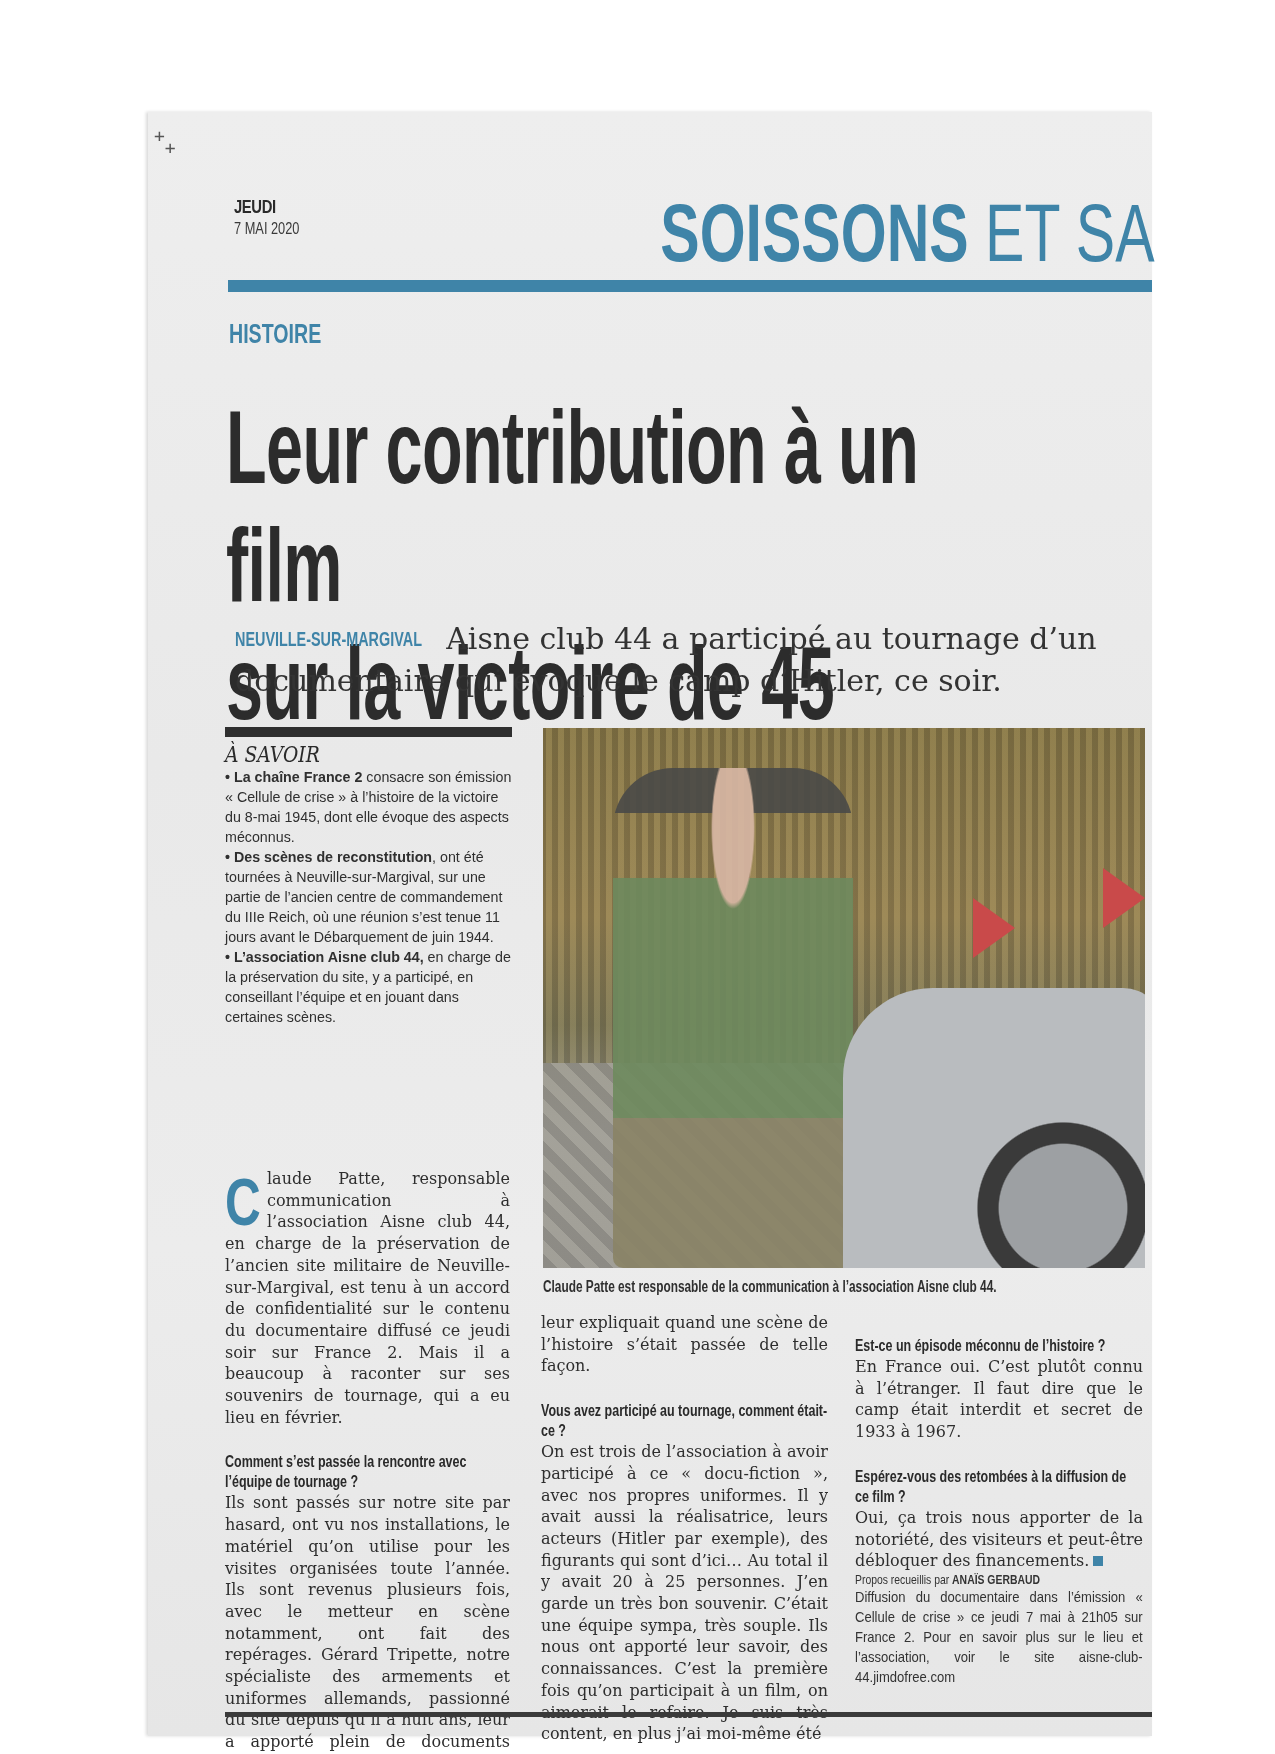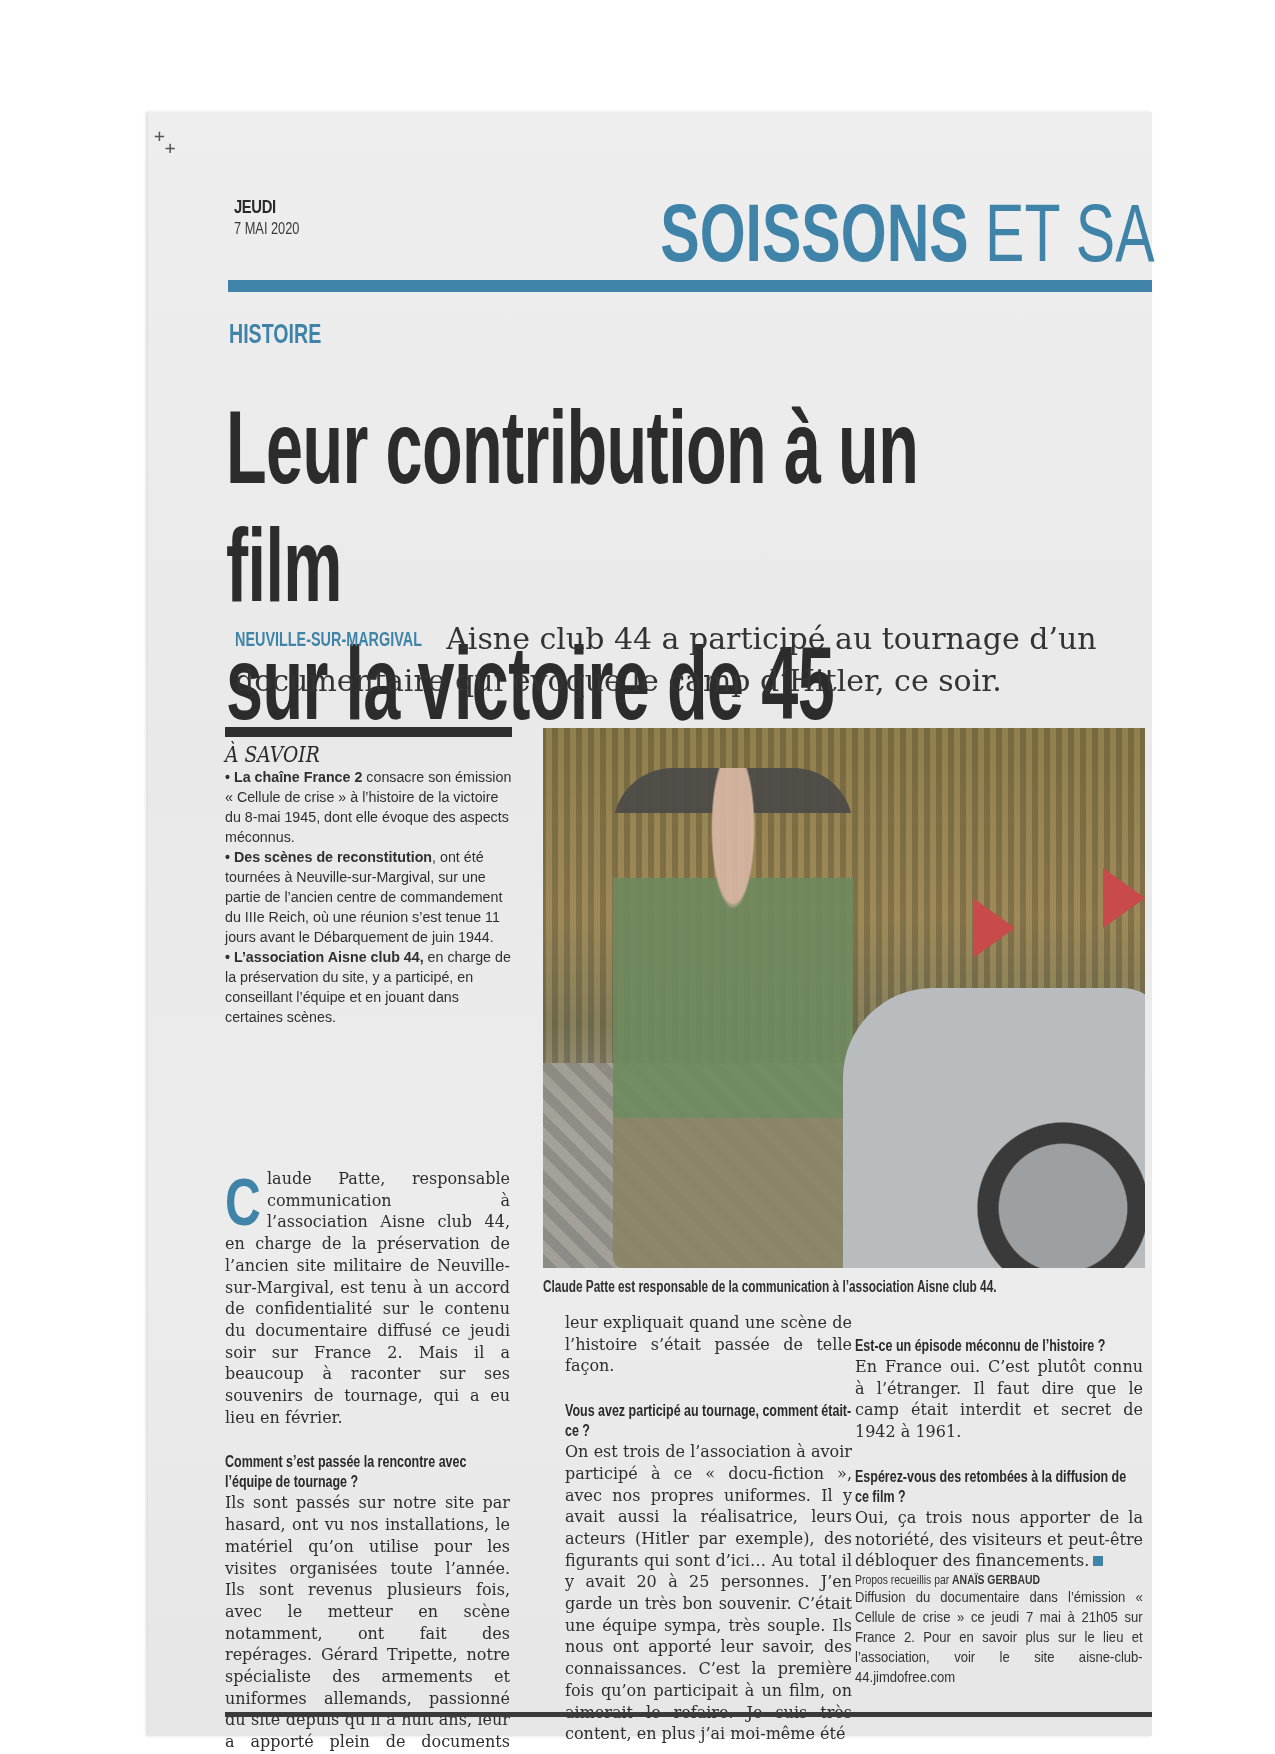--- a/index.html
+++ b/index.html
@@ -45,21 +45,21 @@
   .photo .vehicle { position: absolute; left: 300px; top: 260px; width: 320px; height: 290px; background: #b9bcbf; border-radius: 90px 40px 0 0; }
   .photo .wheel { position: absolute; left: 420px; top: 380px; width: 200px; height: 200px; border-radius: 50%; background: radial-gradient(circle, #9da0a3 0 45%, #3a3a3a 46% 60%, transparent 61%); }
   .photo .pennant { position: absolute; width: 42px; height: 60px; background: #c94a4a; clip-path: polygon(0 0, 100% 50%, 0 100%); }
 
   .caption { position: absolute; left: 543px; top: 1278px; font: bold 16px "Liberation Sans", sans-serif; color: #2f2f2f; white-space: nowrap; transform: scaleX(0.74); transform-origin: left; }
 
   .col { position: absolute; font: 17.5px/22.5px "DejaVu Serif", serif; color: #2e2e2e; text-align: justify; }
   .col p { margin: 0; }
   .col .q { font: bold 16px/20px "Liberation Sans", sans-serif; color: #2a2a2a; transform: scaleX(0.78); transform-origin: left; width: 128%; margin-top: 24px; text-align: left; }
   .col1 { left: 225px; top: 1168px; width: 285px; font-size: 16px; line-height: 21.7px; }
-  .col2 { left: 541px; top: 1312px; width: 287px; font-size: 16px; line-height: 21.7px; margin-left: 24px; }
+  .col2 { left: 541px; top: 1312px; width: 287px; font-size: 16px; line-height: 21.7px; }
   .col3 { left: 855px; top: 1312px; width: 288px; font-size: 16px; line-height: 21.7px; }
 
   .dropcap { float: left; font: bold 66px/60px "Liberation Sans", sans-serif; color: #3f84a8; margin: 4px 6px 0 0; transform: scaleX(0.75); transform-origin: left; width: 36px; }
   .endmark { display: inline-block; width: 10px; height: 10px; background: #3f84a8; margin-left: 4px; }
   .credit { font: 13px "Liberation Sans", sans-serif; color: #333; transform: scaleX(0.8); transform-origin: left; width: 125%; text-align: left; margin-top: 2px; }
   .credit b { font-weight: bold; }
   .footnote { font: 14.5px/20px "Liberation Sans", sans-serif; color: #333; text-align: justify; margin-top: 2px; transform: scaleX(0.9); transform-origin: left; width: 111%; }
 </style>
 </head>
 <body>
@@ -109,20 +109,20 @@
 </div>
 
 <div class="col col2">
   <p>leur expliquait quand une scène de l’histoire s’était passée de telle façon.</p>
   <p class="q">Vous avez participé au tournage, comment était-ce ?</p>
   <p>On est trois de l’association à avoir participé à ce « docu-fiction », avec nos propres uniformes. Il y avait aussi la réalisatrice, leurs acteurs (Hitler par exemple), des figurants qui sont d’ici… Au total il y avait 20 à 25 personnes. J’en garde un très bon souvenir. C’était une équipe sympa, très souple. Ils nous ont apporté leur savoir, des connaissances. C’est la première fois qu’on participait à un film, on aimerait le refaire. Je suis très content, en plus j’ai moi-même été</p>
 </div>
 
 <div class="col col3">
   <p class="q">Est-ce un épisode méconnu de l’histoire ?</p>
-  <p>En France oui. C’est plutôt connu à l’étranger. Il faut dire que le camp était interdit et secret de 1942 à 1961.</p>
+  <p>En France oui. C’est plutôt connu à l’étranger. Il faut dire que le camp était interdit et secret de 1933 à 1967.</p>
   <p class="q">Espérez-vous des retombées à la diffusion de ce film ?</p>
   <p><span>Oui, ça trois nous apporter de la notoriété, des visiteurs et peut-être débloquer des financements.</span><span class="endmark"></span></p>
   <p class="credit"><span>Propos recueillis par </span><b>ANAÏS GERBAUD</b></p>
   <p class="footnote">Diffusion du documentaire dans l’émission « Cellule de crise » ce jeudi 7 mai à 21h05 sur France 2. Pour en savoir plus sur le lieu et l’association, voir le site aisne-club-44.jimdofree.com</p>
 </div>
 
 <div class="paper-bottom-rule"></div>
 
 </body></html>

